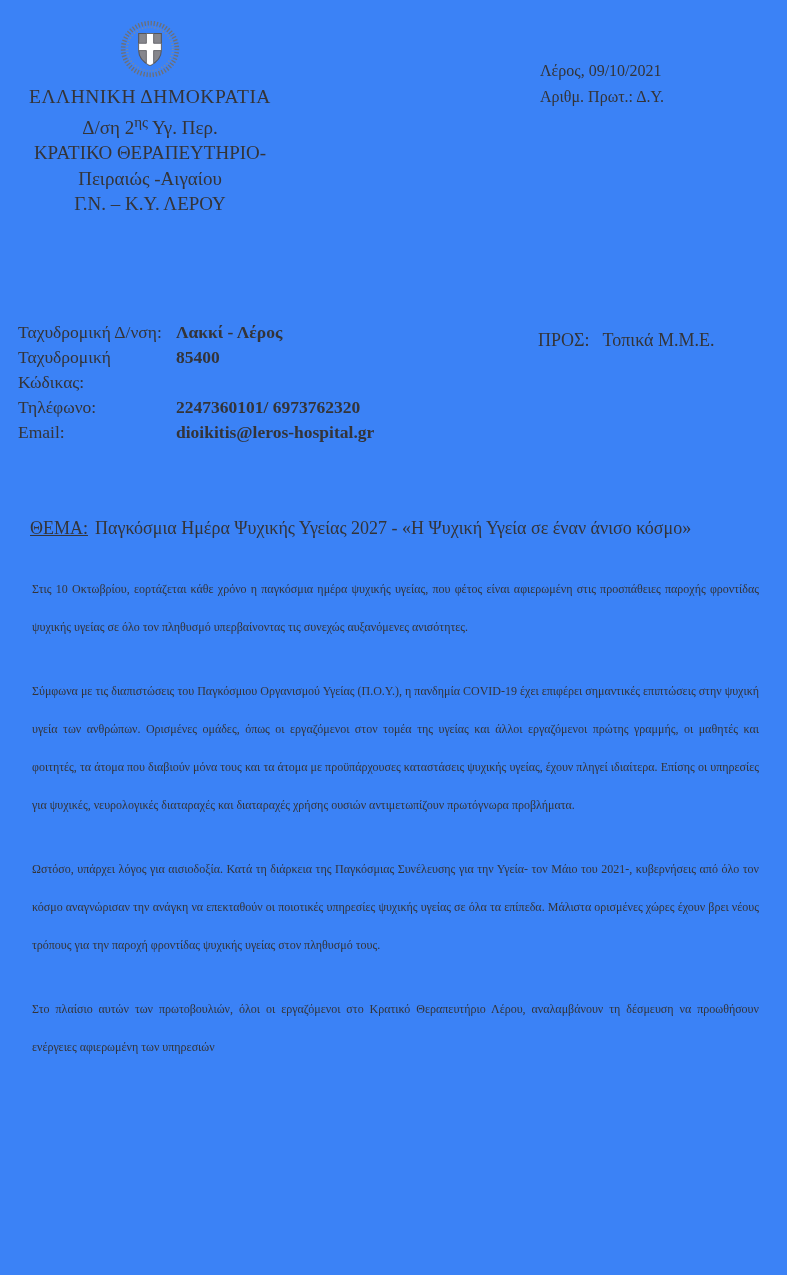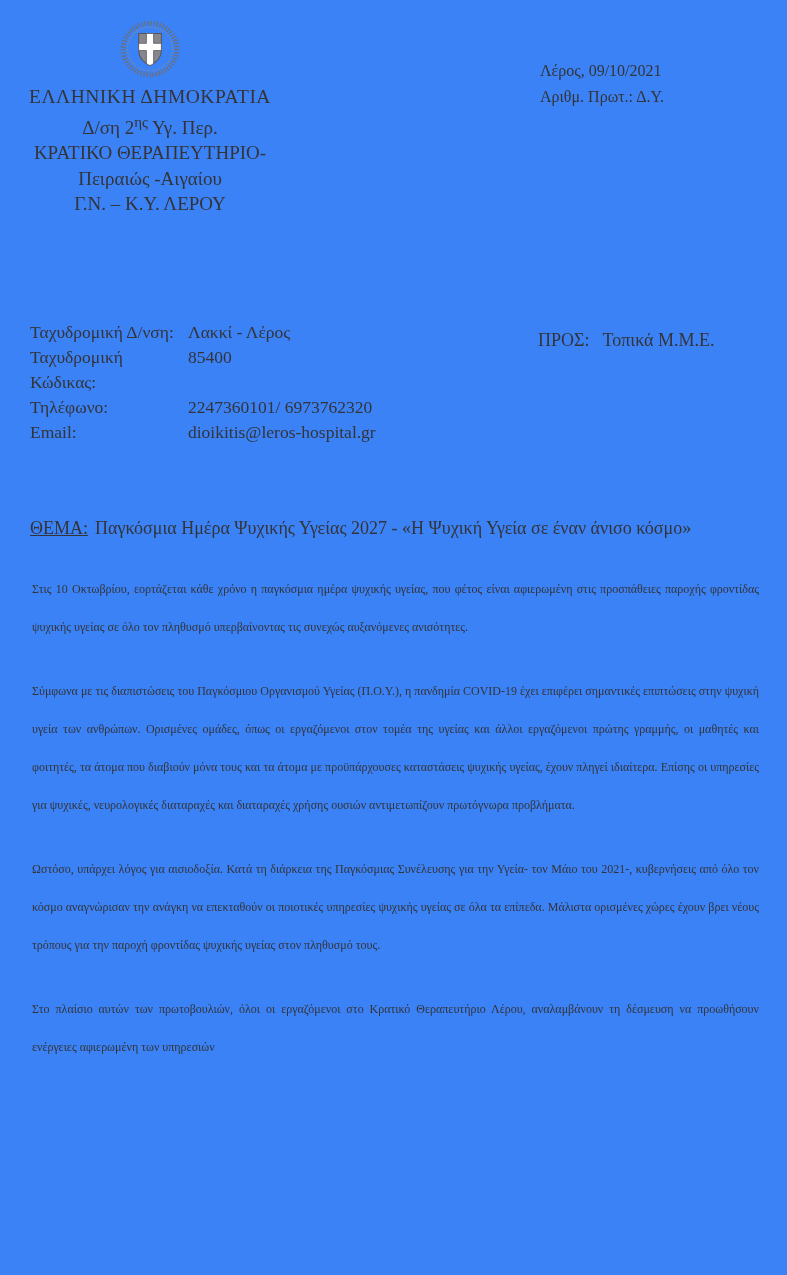--- a/index.html
+++ b/index.html
@@ -40,29 +40,29 @@
     position: absolute;
     left: 540px;
     top: 58px;
     font-size: 16px;
     line-height: 26px;
   }
 
   
   .contact {
     position: absolute;
-    left: 30px;
+    left: 18px;
     top: 320px;
     width: 440px;
     font-size: 17.5px;
     line-height: 25px;
   }
   .contact-row { display: flex; }
   .contact-row .c-label { width: 158px; flex: 0 0 158px; }
-  .contact-row .c-value { font-weight: normal; }
+  .contact-row .c-value { font-weight: bold; }
 
   
   .recipient {
     position: absolute;
     left: 538px;
     top: 330px;
     font-size: 18px;
     white-space: nowrap;
   }
   .recipient .r-value { margin-left: 13px; }

